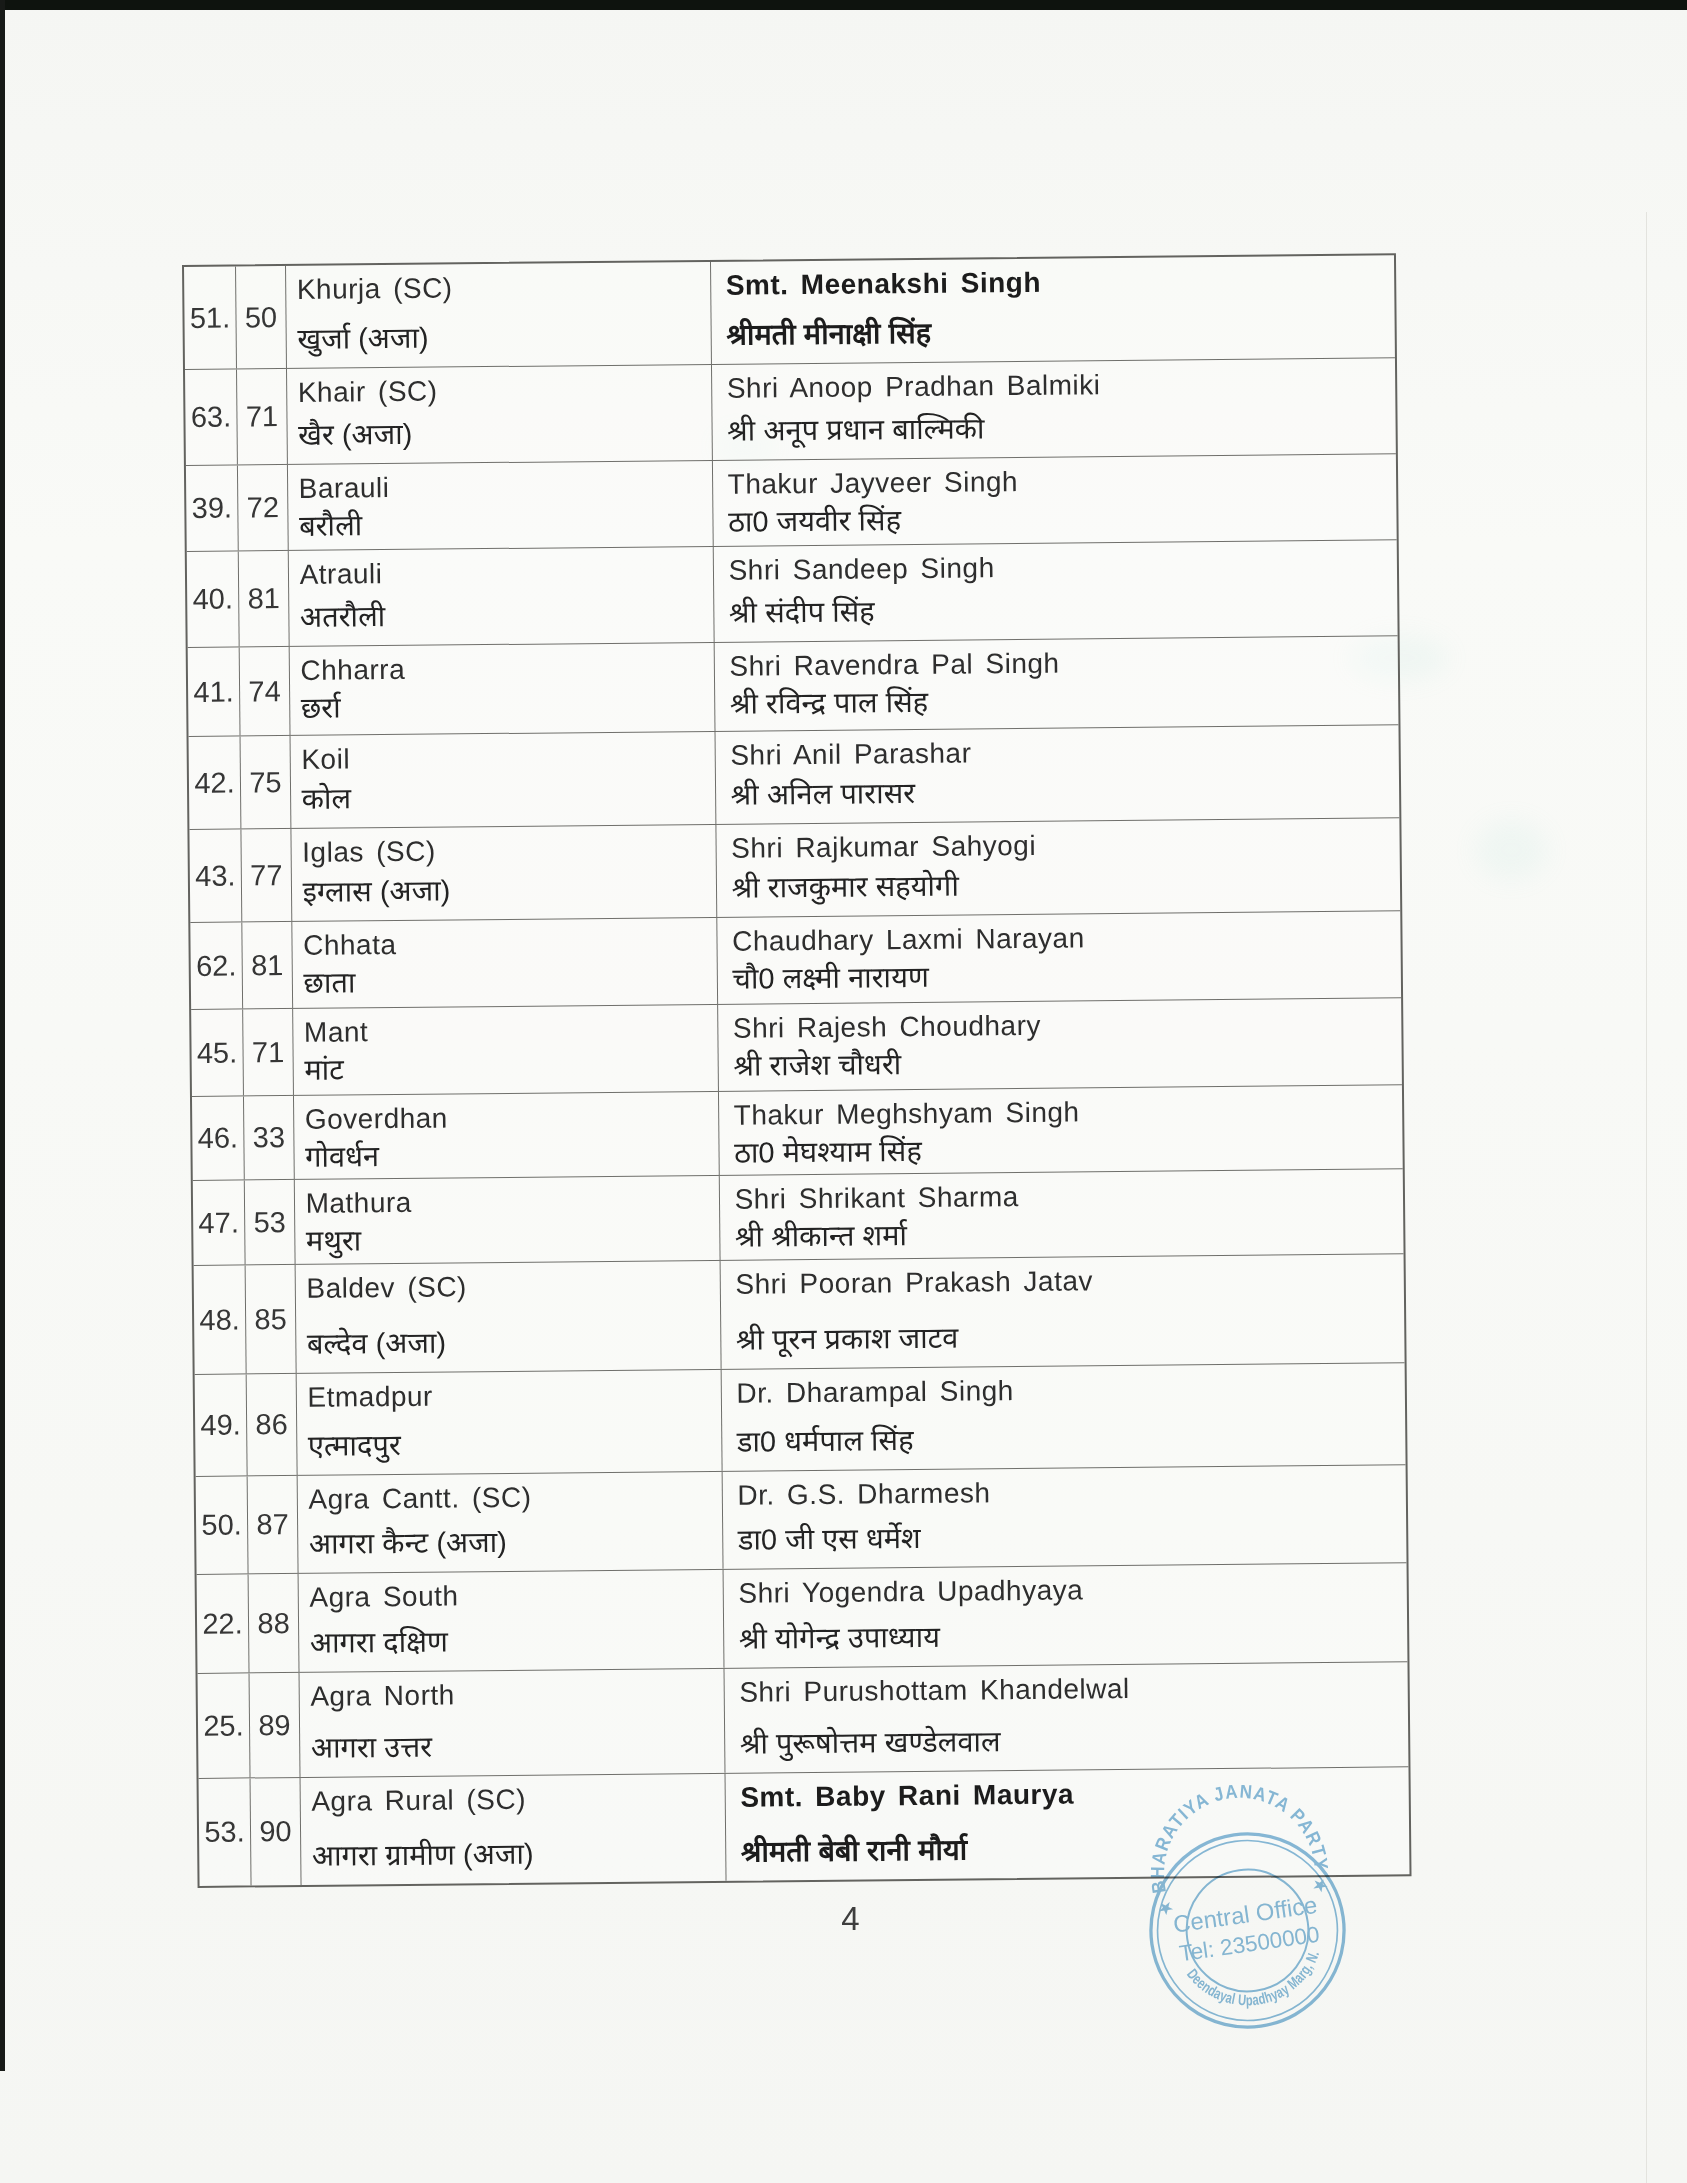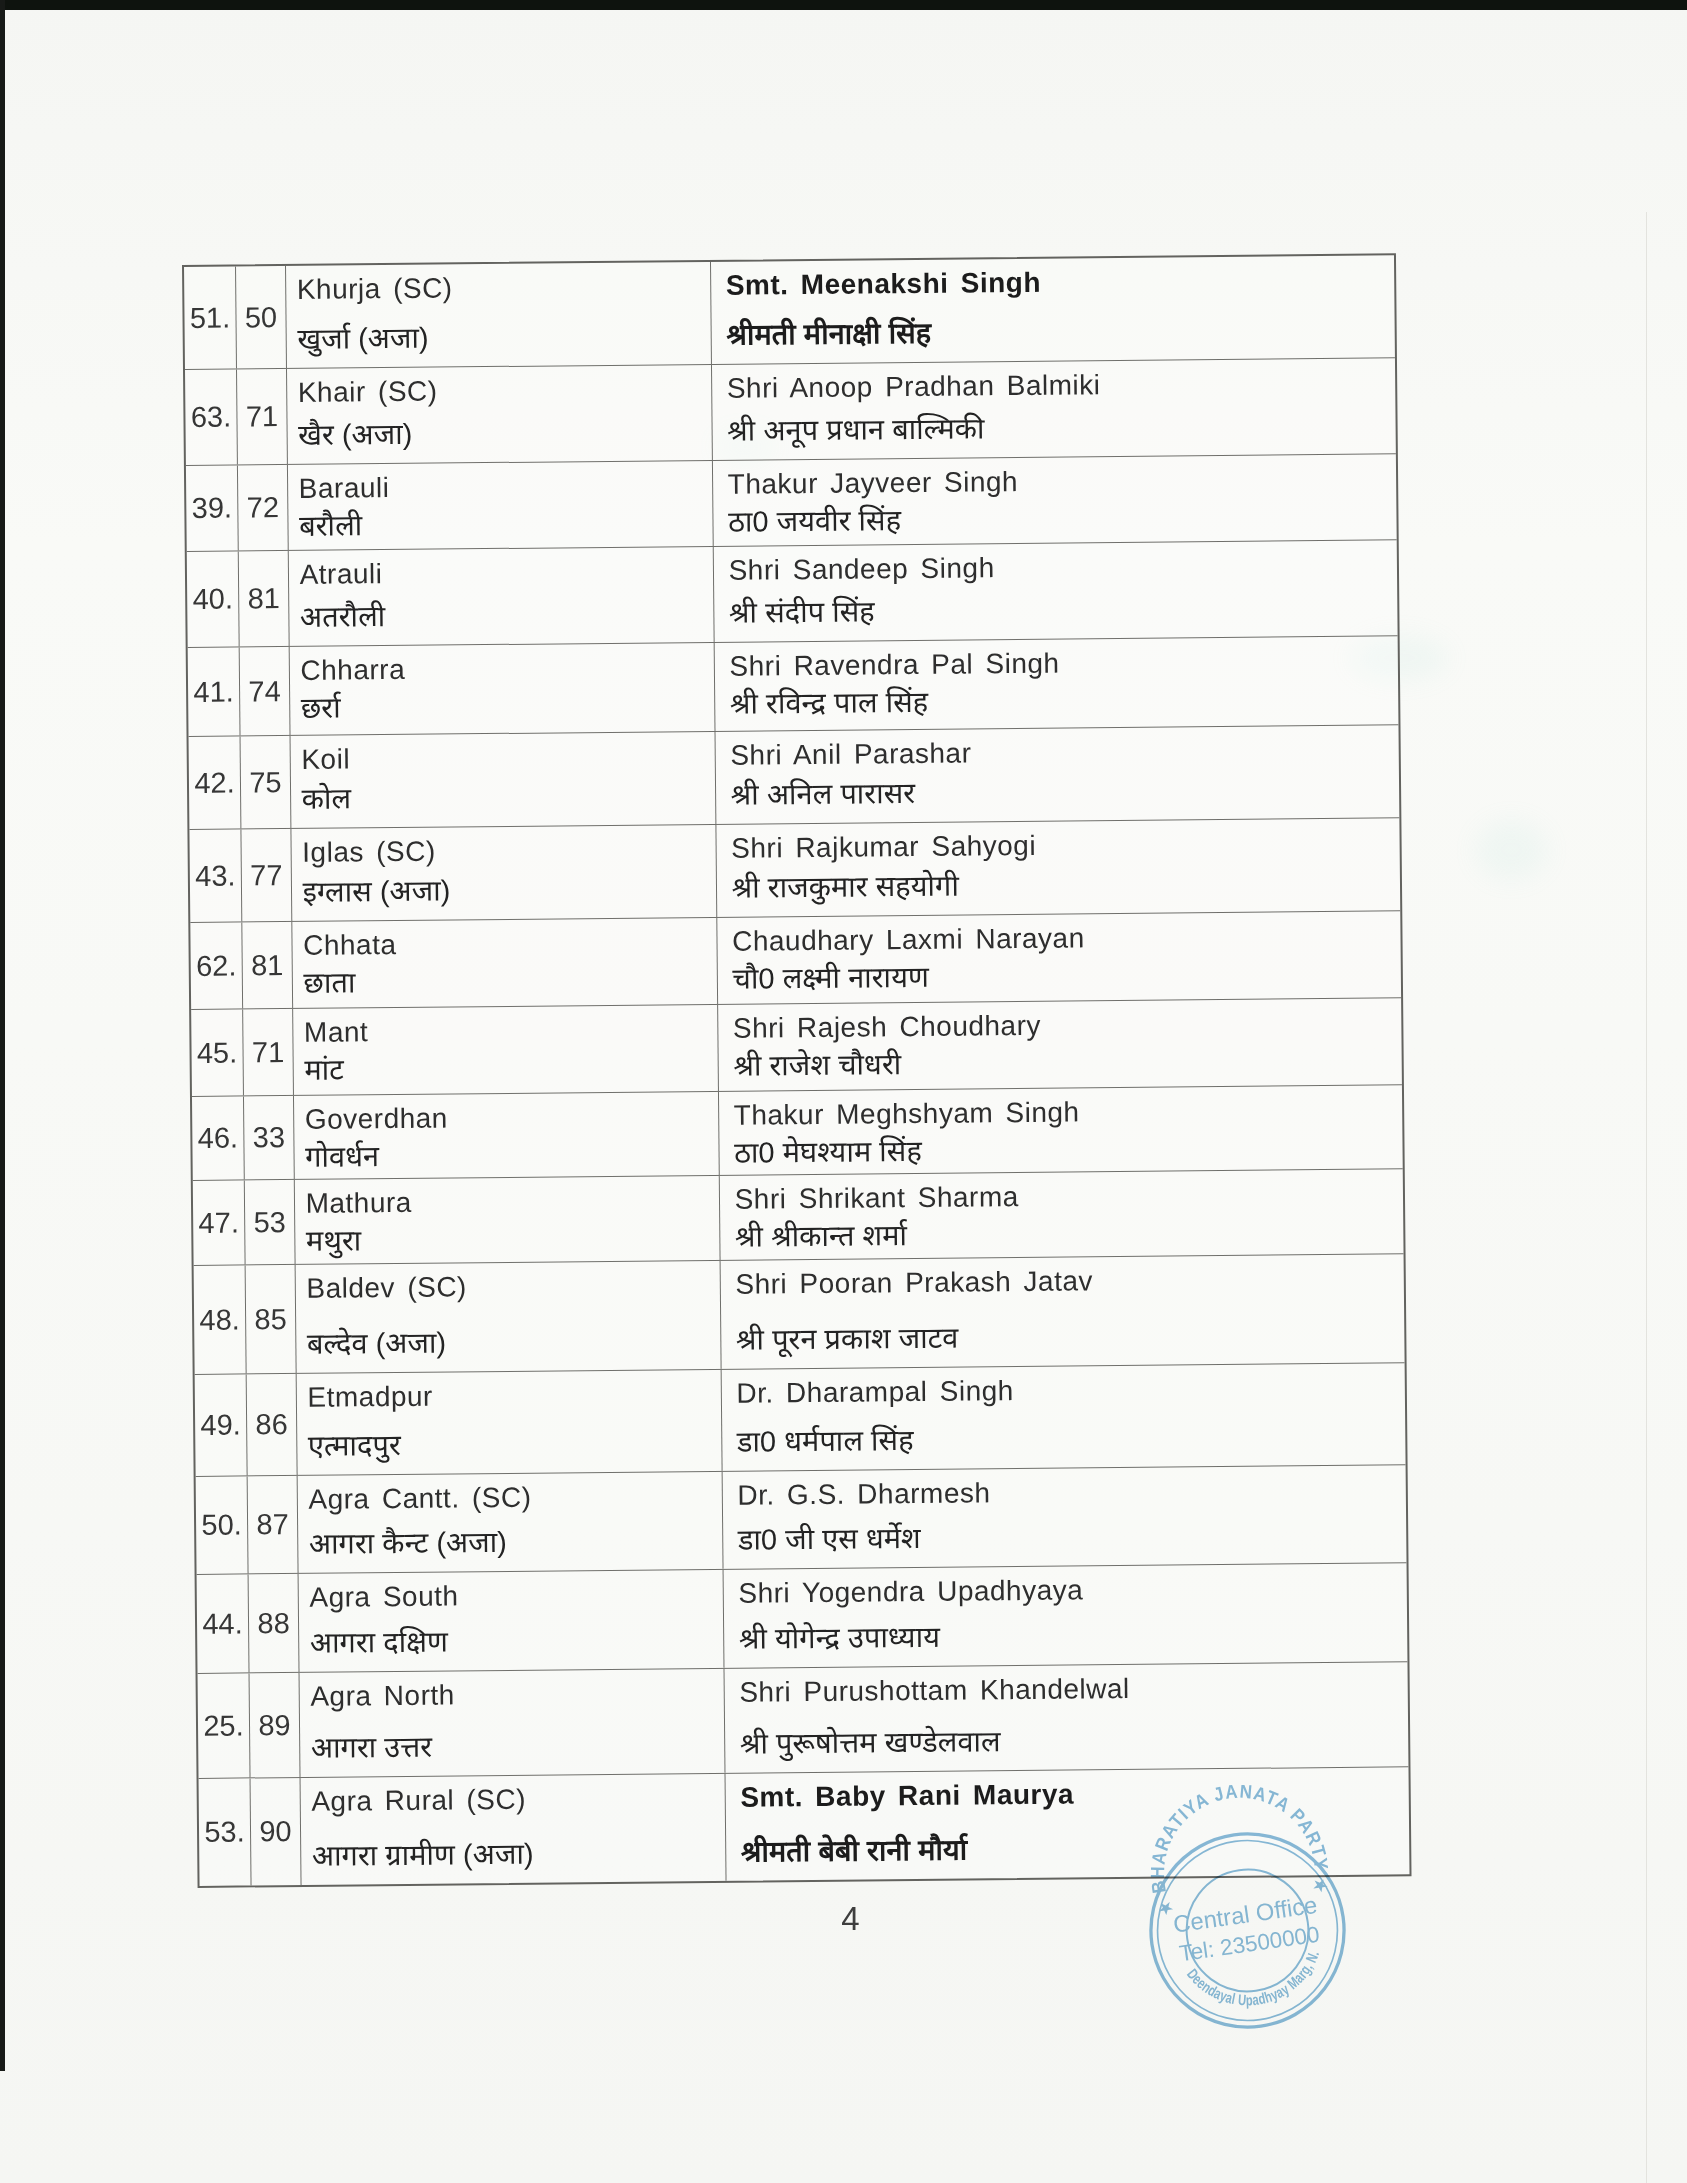--- a/index.html
+++ b/index.html
@@ -216,21 +216,21 @@
       <div class="cell c3">
         <div class="en">Agra Cantt. (SC)</div>
         <div class="hi">आगरा कैन्ट (अजा)</div>
       </div>
       <div class="cell c4">
         <div class="en">Dr. G.S. Dharmesh</div>
         <div class="hi">डा0 जी एस धर्मेश</div>
       </div>
     </div>
     <div class="row" style="height: 99px;">
-      <div class="cell c1">44.</div>
+      <div class="cell c1">22.</div>
       <div class="cell c2">88</div>
       <div class="cell c3">
         <div class="en">Agra South</div>
         <div class="hi">आगरा दक्षिण</div>
       </div>
       <div class="cell c4">
         <div class="en">Shri Yogendra Upadhyaya</div>
         <div class="hi">श्री योगेन्द्र उपाध्याय</div>
       </div>
     </div>

